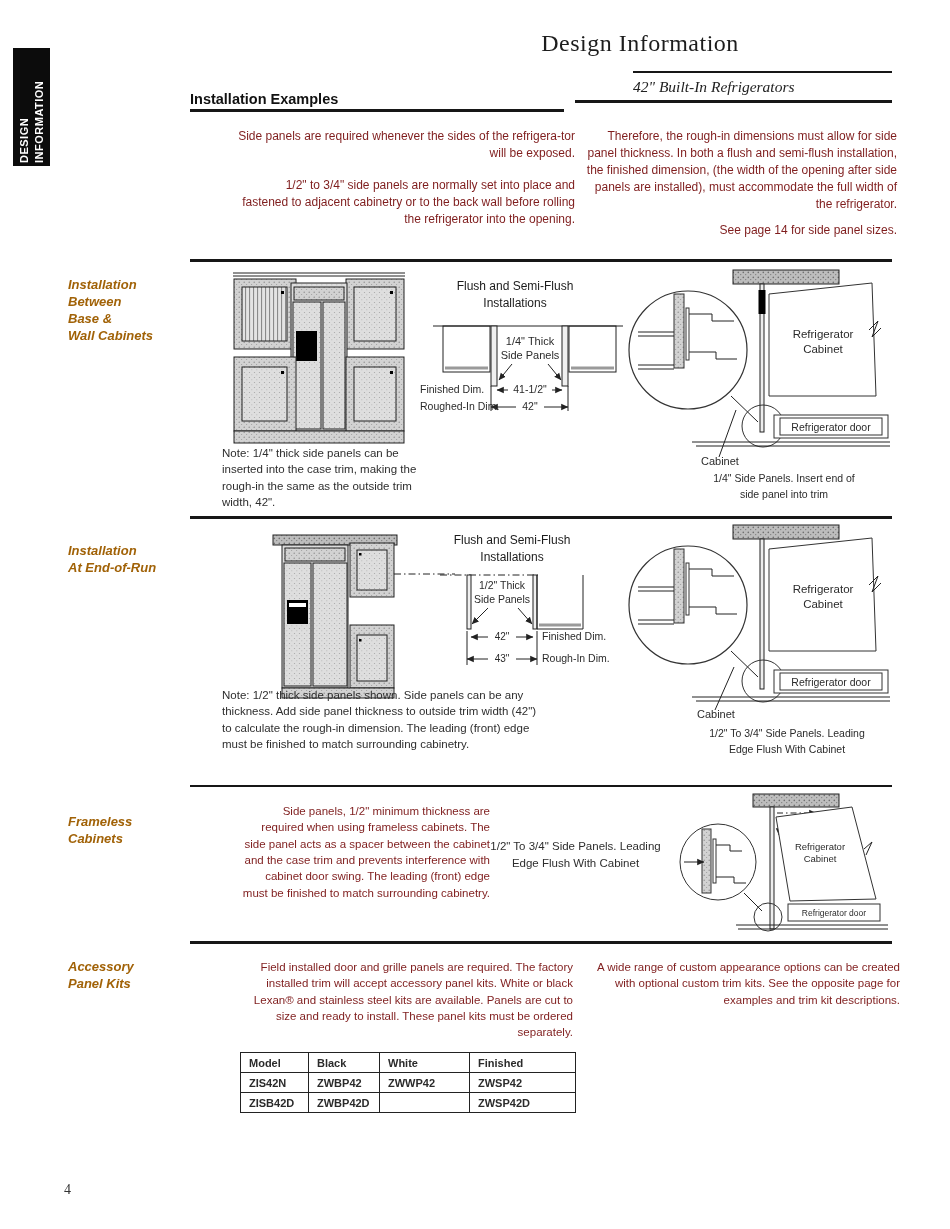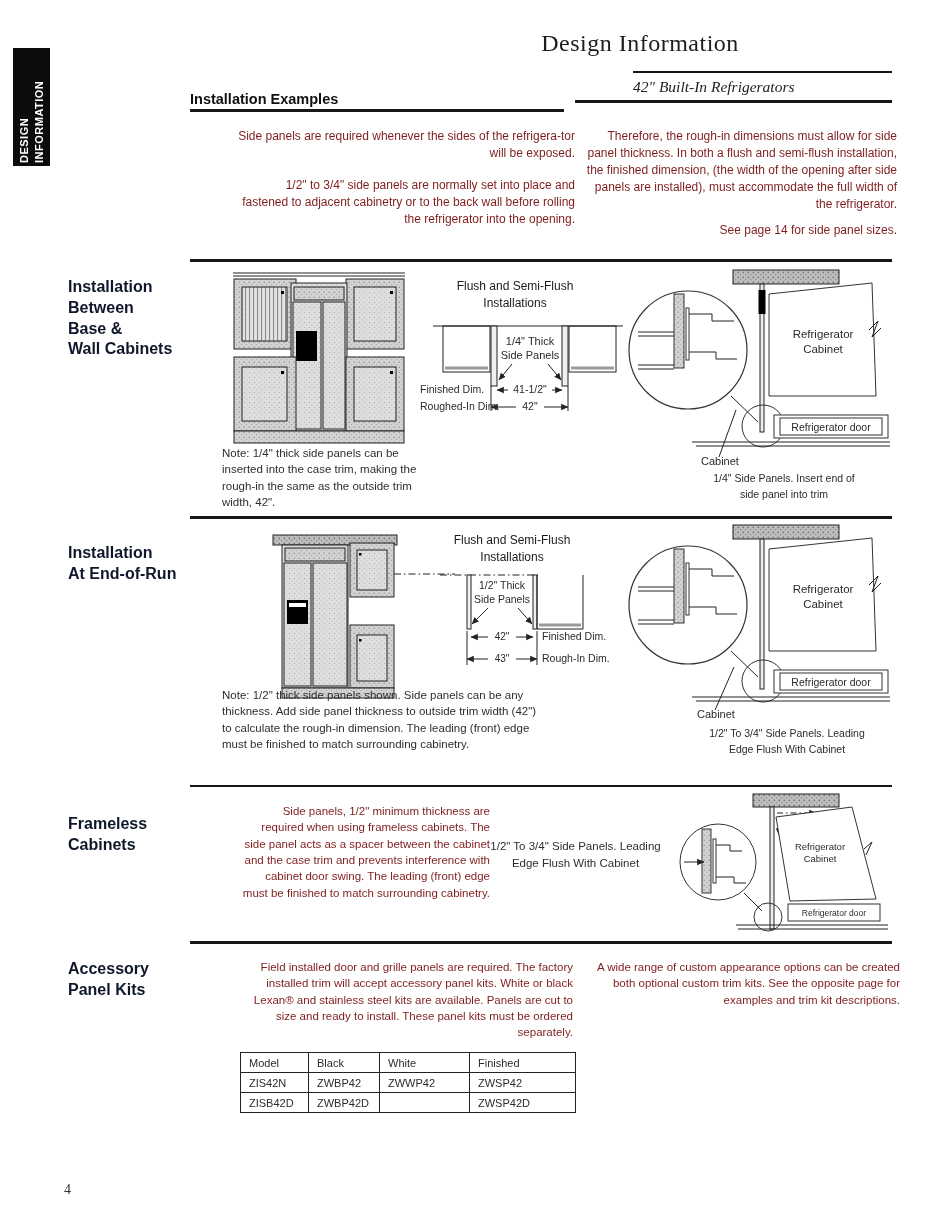--- a/index.html
+++ b/index.html
@@ -10,31 +10,31 @@
   .side-tab-text{position:absolute;left:50%;top:50%;transform:translate(-50%,-50%) rotate(-90deg);
         color:#fff;font-weight:bold;font-size:11px;line-height:1.35;letter-spacing:.5px;
         text-align:left;white-space:pre-line;width:112px;}
   .title{position:absolute;left:420px;top:30px;width:440px;text-align:center;
         font-family:"Liberation Serif",serif;font-size:24px;color:#1d1d1d;letter-spacing:.5px;}
   .subtitle{position:absolute;left:633px;top:78px;width:262px;font-family:"Liberation Serif",serif;
         font-style:italic;font-size:15.5px;color:#222;}
   .inst-heading{position:absolute;left:190px;top:91px;font-weight:bold;
         font-size:14.5px;color:#111;}
   .para{position:absolute;font-size:12px;line-height:1.42;color:#7f1d1d;text-align:right;}
-  .sec-label{position:absolute;left:68px;font-weight:bold;font-size:16px;
-        line-height:1.3;color:#0f172a;white-space:pre-line;}
+  .sec-label{position:absolute;left:68px;font-weight:bold;font-style:italic;font-size:13px;
+        line-height:1.3;color:#a16207;white-space:pre-line;}
   .diag-heading{position:absolute;text-align:center;font-weight:normal;font-size:12px;color:#1b1b1b;
         line-height:1.45;white-space:pre-line;}
   .note{position:absolute;font-size:11.5px;line-height:1.42;color:#2e2e2e;}
   .caption{position:absolute;text-align:center;font-size:11.5px;line-height:1.5;color:#2e2e2e;white-space:pre-line;}
   .watermark{position:absolute;left:262px;top:522px;font-size:55px;font-weight:bold;
         color:#a9c7e8;mix-blend-mode:multiply;z-index:20;letter-spacing:0px;}
   .page-num{position:absolute;left:64px;top:1182px;font-family:"Liberation Serif",serif;font-size:14px;color:#333;}
   table.kits{position:absolute;left:240px;top:1052px;border-collapse:collapse;font-size:11px;color:#2b2b2b;}
-  table.kits td,table.kits th{border:1.5px solid #222;text-align:left;font-weight:normal;
+  table.kits td,table.kits th{border:1.5px solid #222;text-align:left;font-weight:bold;
         padding:2px 4px 2px 8px;height:15px;}
   .c1{width:55px}.c2{width:58px}.c3{width:77px}.c4{width:93px}
   svg{position:absolute;overflow:visible;}
   svg text{font-family:"Liberation Sans",sans-serif;fill:#2b2b2b;}
   .ln{stroke:#222;fill:none;stroke-width:1;}
 </style>
 </head>
 <body>
 
 <div class="page">
@@ -293,21 +293,21 @@
     <circle cx="90" cy="128" r="14" fill="none" stroke="#333"></circle>
     <rect x="110" y="115" width="92" height="17" fill="#fff" stroke="#333"></rect>
     <text x="156" y="127" font-size="8.5" text-anchor="middle">Refrigerator door</text>
     <line x1="58" y1="136" x2="210" y2="136" class="ln"></line>
     <line x1="60" y1="140" x2="210" y2="140" class="ln"></line>
   </svg>
 
   <div class="sec-label" style="top:959px;">Accessory
 Panel Kits</div>
   <div class="para" style="left:238px;top:959px;width:335px;font-size:11.5px;">Field installed door and grille panels are required. The factory installed trim will accept accessory panel kits. White or black Lexan® and stainless steel kits are available. Panels are cut to size and ready to install. These panel kits must be ordered separately.</div>
-  <div class="para" style="left:575px;top:959px;width:325px;font-size:11.5px;">A wide range of custom appearance options can be created both optional custom trim kits. See the opposite page for examples and trim kit descriptions.</div>
+  <div class="para" style="left:575px;top:959px;width:325px;font-size:11.5px;">A wide range of custom appearance options can be created with optional custom trim kits. See the opposite page for examples and trim kit descriptions.</div>
 
   <table class="kits">
     <tbody>
         <tr>
       <th class="c1">Model</th>
       <th class="c2">Black</th>
       <th class="c3">White</th>
       <th class="c4">Finished</th>
     </tr>
     <tr>

